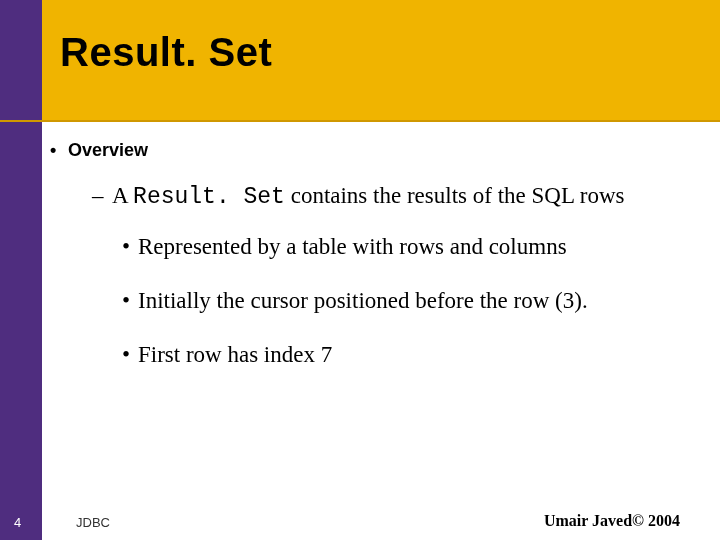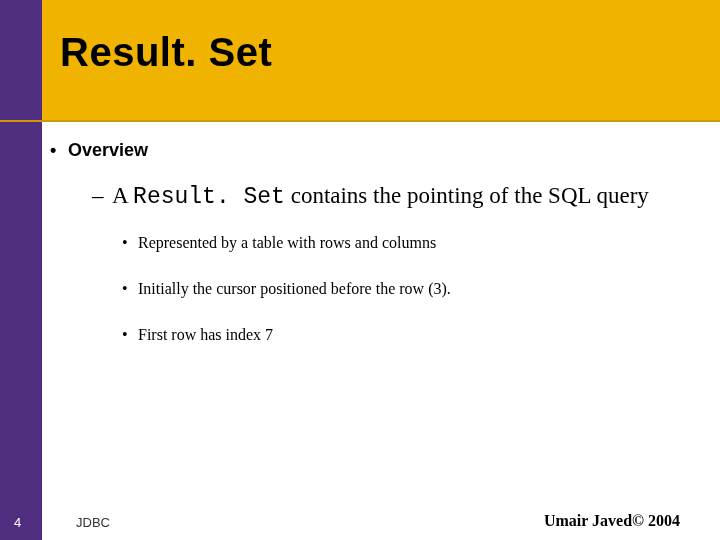--- a/index.html
+++ b/index.html
@@ -17,21 +17,21 @@
 
   .content { position: absolute; left: 50px; top: 140px; right: 16px; z-index: 3; color: #000; }
 
   .l1 { font-family: Arial, Helvetica, sans-serif; font-size: 18px; font-weight: 700; color: #000; margin-bottom: 22px; }
   .l1 .bullet { display: inline-block; width: 18px; }
 
   .l2 { font-family: Georgia, 'Times New Roman', serif; font-size: 23px; color: #000; margin-left: 42px; margin-bottom: 24px; }
   .l2 .dash { display: inline-block; width: 20px; }
   .l2 .mono { font-family: 'Courier New', Courier, monospace; }
 
-  .l3 { font-family: Georgia, 'Times New Roman', serif; font-size: 16px; color: #000; margin-left: 72px; margin-bottom: 28px; }
+  .l3 { font-family: Georgia, 'Times New Roman', serif; font-size: 23px; color: #000; margin-left: 72px; margin-bottom: 28px; }
   .l3 .bullet { display: inline-block; width: 16px; }
 
   .footer { position: absolute; left: 0; bottom: 0; width: 720px; height: 36px; z-index: 3; }
   .slide-num { position: absolute; left: 14px; bottom: 10px; font-family: Arial, Helvetica, sans-serif; font-size: 13px; color: #ffffff; z-index: 4; }
   .footer-left { position: absolute; left: 76px; bottom: 10px; font-family: Arial, Helvetica, sans-serif; font-size: 13px; color: #333; }
   .footer-right { position: absolute; right: 40px; bottom: 10px; font-family: 'Times New Roman', Georgia, serif; font-size: 16px; font-weight: 700; color: #000; }
 </style>
 </head>
 <body>
 
@@ -41,21 +41,21 @@
   <div class="left-rail-over"></div>
 
   <div class="title">Result. Set</div>
 
   <div class="content">
     <div class="l1">
       <span class="bullet">•</span><span>Overview</span>
     </div>
 
     <div class="l2">
-      <span class="dash">–</span><span>A </span><span class="mono">Result. Set</span><span> contains the pointing of the SQL query</span>
+      <span class="dash">–</span><span>A </span><span class="mono">Result. Set</span><span> contains the results of the SQL rows</span>
     </div>
 
     <div class="l3">
       <span class="bullet">•</span><span>Represented by a table with rows and columns</span>
     </div>
     <div class="l3">
       <span class="bullet">•</span><span>Initially the cursor positioned before the row (3).</span>
     </div>
     <div class="l3">
       <span class="bullet">•</span><span>First row has index 7</span>

